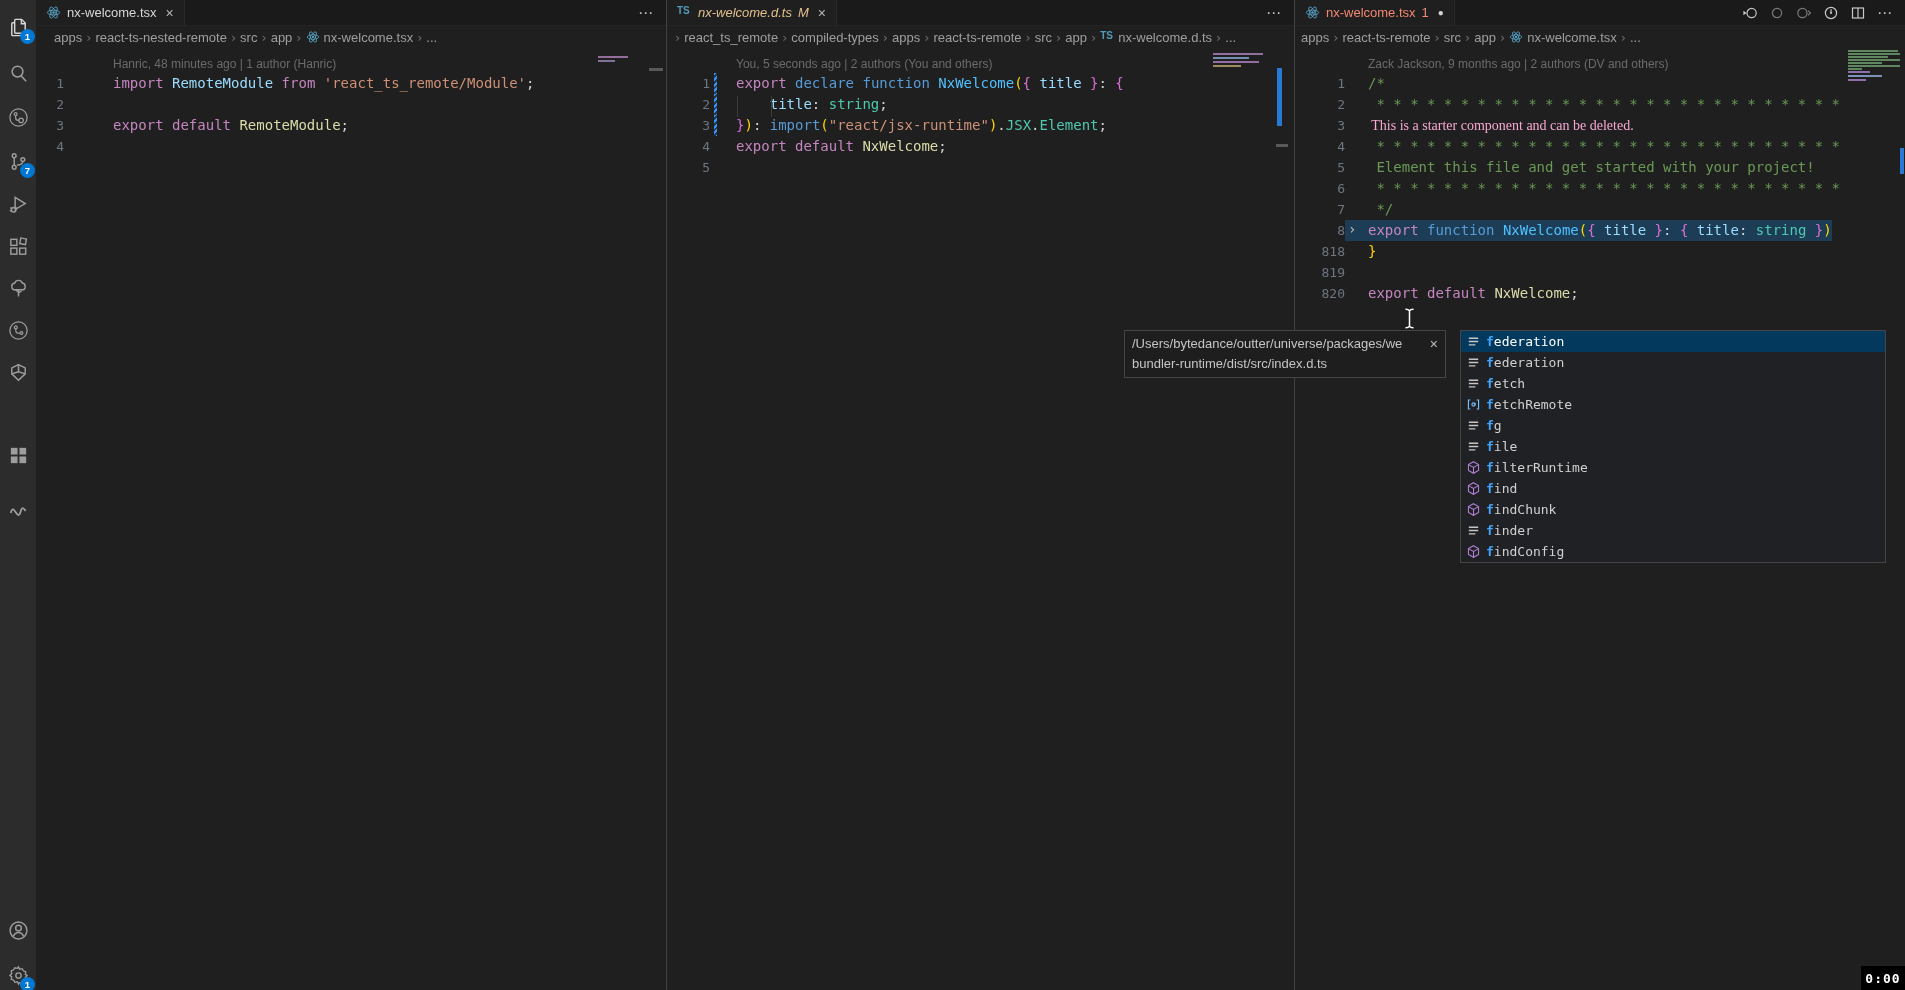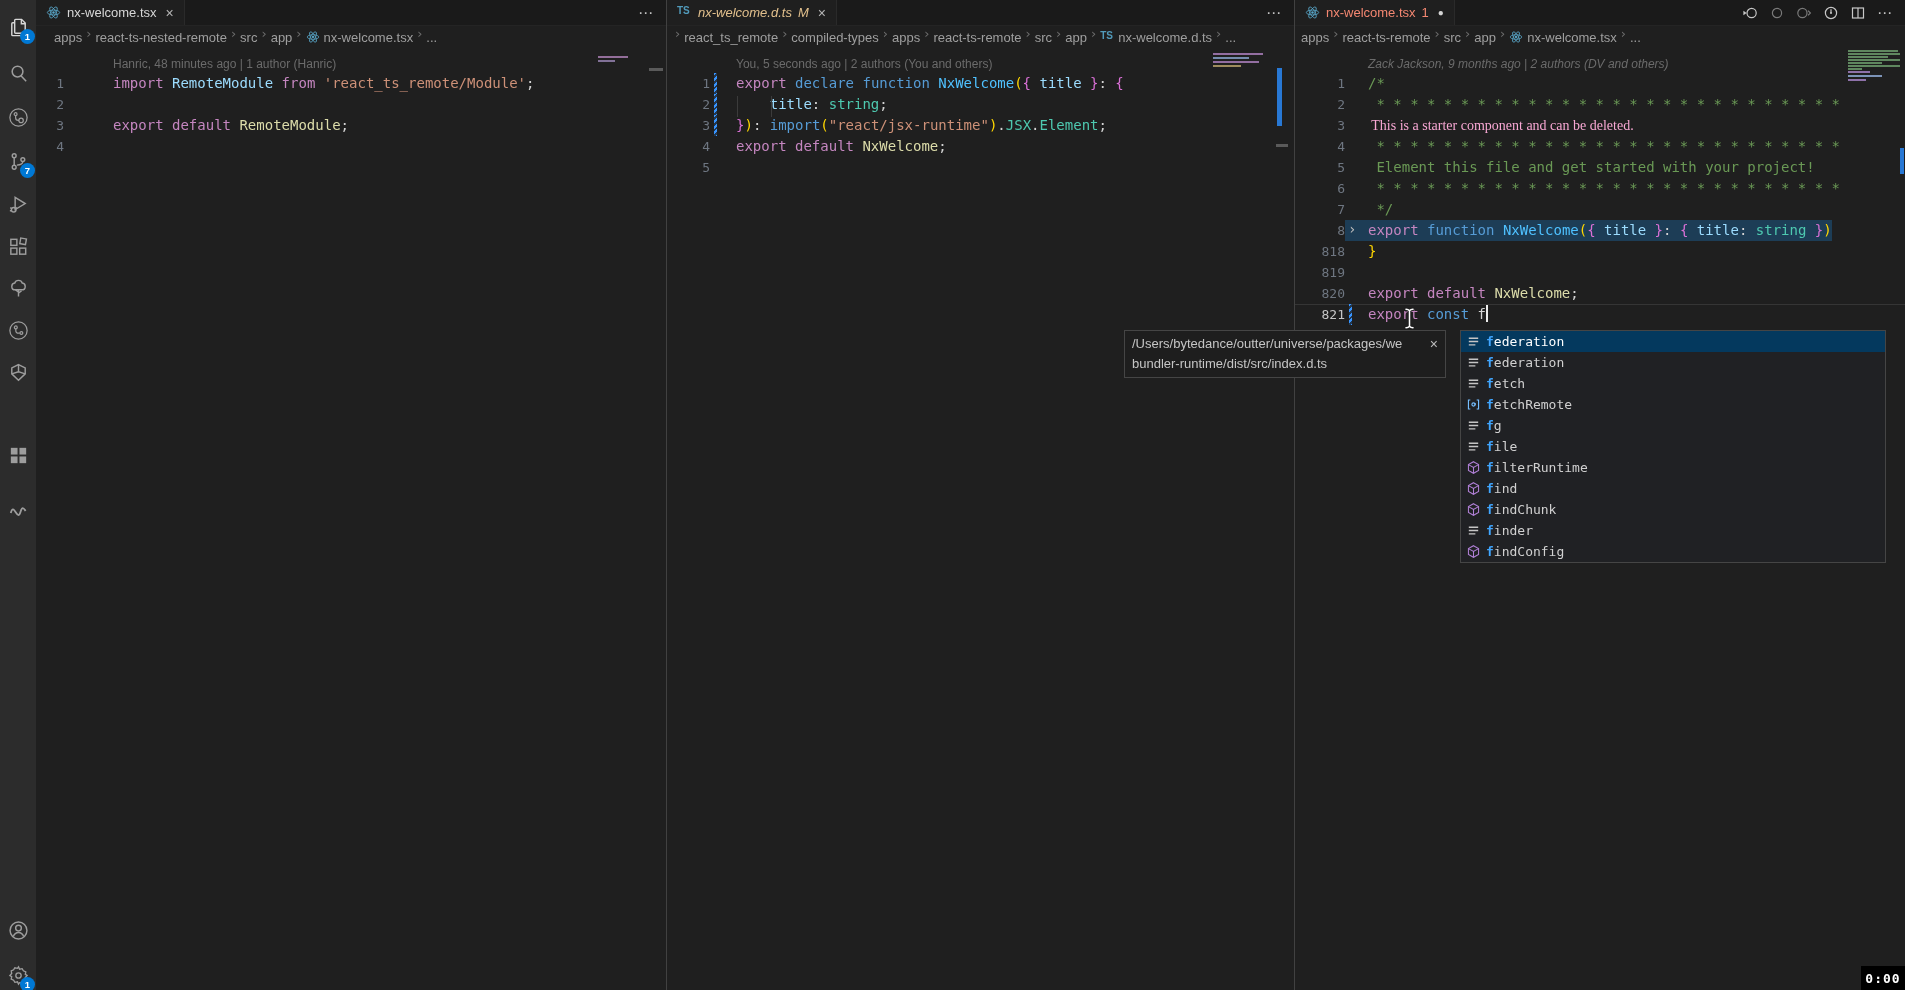--- a/index.html
+++ b/index.html
@@ -21,21 +21,21 @@
   .tabstrip{height:26px;background:#1a1a1a;display:flex;align-items:stretch;border-bottom:1px solid #242424;box-sizing:border-box;}
   .tab{display:flex;align-items:center;gap:6px;padding:0 10px;background:#1f1f1f;font-size:13px;border-right:1px solid #2a2a2a;cursor:pointer;}
   .tab .fico{display:flex;width:15px;height:15px;}
   .tab-close{color:#b6b6b6;font-size:14px;margin-left:3px;}
   .tab-dirty{color:#d4d4d4;font-size:10px;margin-left:3px;}
   .tab-actions{margin-left:auto;display:flex;align-items:center;gap:11px;padding-right:12px;color:#c2c2c2;}
   .tab-actions svg{width:16px;height:16px;}
   .dots{font-size:15px;letter-spacing:1px;color:#c2c2c2;cursor:pointer;}
   .tsb{color:#519aba;font-weight:700;font-size:10px;font-style:normal;}
   
-  .crumbs{height:22px;display:flex;font-size:13px;color:#9f9f9f;white-space:nowrap;overflow:hidden;}
+  .crumbs{height:22px;display:flex;align-items:center;font-size:13px;color:#9f9f9f;white-space:nowrap;overflow:hidden;}
   .crumb{display:flex;align-items:center;gap:4px;cursor:pointer;flex:none;}
   .crumb .fico{display:flex;width:14px;height:14px;}
   .csep{color:#6d6d6d;padding:0 4px;flex:none;font-family:"DejaVu Sans",sans-serif;}
   
   .content{position:relative;}
   .blame{height:25px;font-size:12px;color:#6b6b6b;display:flex;align-items:flex-end;padding-bottom:2px;box-sizing:border-box;}
   .line{display:flex;height:21px;line-height:21px;font-family:"DejaVu Sans Mono",monospace;font-size:14px;position:relative;}
   .ln{color:#6e7681;text-align:right;flex:none;font-size:13px;}
   .gut{flex:none;position:relative;}
   .code{white-space:pre;flex:none;color:#d4d4d4;}
@@ -417,21 +417,21 @@
             </svg>
           </span>
           <span>nx-welcome.tsx</span>
         </span>
         <span class="csep">›</span>
         <span class="crumb">
           <span>...</span>
         </span>
       </div>
       <div class="content">
-        <div class="blame" style="padding-left: 73px; font-style: italic;">Zack Jackson, 9 months ago | 2 authors (DV and others)</div>
+        <div class="blame" style="padding-left: 73px;">Zack Jackson, 9 months ago | 2 authors (DV and others)</div>
         <div class="line">
           <span class="ln">1</span>
           <span class="gut"></span>
           <span class="code"><span style="color: rgb(106, 153, 85);">/*</span></span>
         </div>
         <div class="line">
           <span class="ln">2</span>
           <span class="gut"></span>
           <span class="code"><span style="color: rgb(106, 153, 85);"> * * * * * * * * * * * * * * * * * * * * * * * * * * * *</span></span>
         </div>
@@ -474,27 +474,20 @@
         </div>
         <div class="line">
           <span class="ln">819</span>
           <span class="gut"></span>
           <span class="code"></span>
         </div>
         <div class="line">
           <span class="ln">820</span>
           <span class="gut"></span>
           <span class="code"><span style="color: rgb(197, 134, 192);">export default </span><span style="color: rgb(220, 220, 170);">NxWelcome</span><span style="color: rgb(212, 212, 212);">;</span></span>
-        </div>
-        <div class="line cur">
-          <span class="ln">821</span>
-          <span class="gut">
-            <span class="modbar"></span>
-          </span>
-          <span class="code"><span style="color: rgb(197, 134, 192);">export </span><span style="color: rgb(86, 156, 214);">const </span><span style="color: rgb(212, 212, 212);">f</span><span class="caret"></span></span>
         </div>
       </div>
       <div class="mini" style="left:553px;top:50px;width:50px;height:2px;background:#5f875f"></div>
       <div class="mini" style="left:553px;top:53px;width:52px;height:2px;background:#5f875f"></div>
       <div class="mini" style="left:553px;top:56px;width:40px;height:2px;background:#5f875f"></div>
       <div class="mini" style="left:553px;top:59px;width:52px;height:2px;background:#5f875f"></div>
       <div class="mini" style="left:553px;top:62px;width:34px;height:2px;background:#5f875f"></div>
       <div class="mini" style="left:553px;top:65px;width:52px;height:2px;background:#5f875f"></div>
       <div class="mini" style="left:553px;top:68px;width:14px;height:2px;background:#5f875f"></div>
       <div class="mini" style="left:553px;top:71px;width:22px;height:2px;background:#9a7ab8;opacity:.9"></div>

